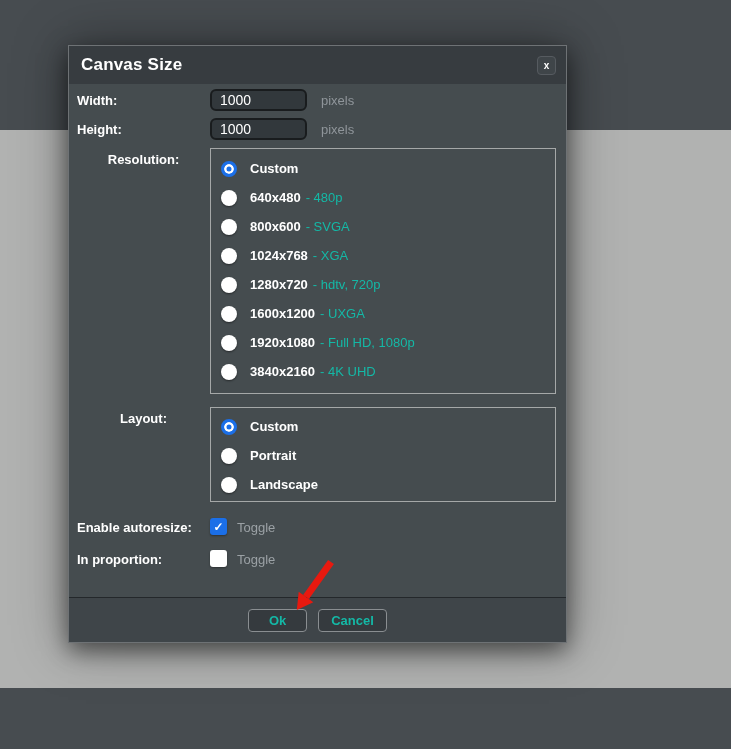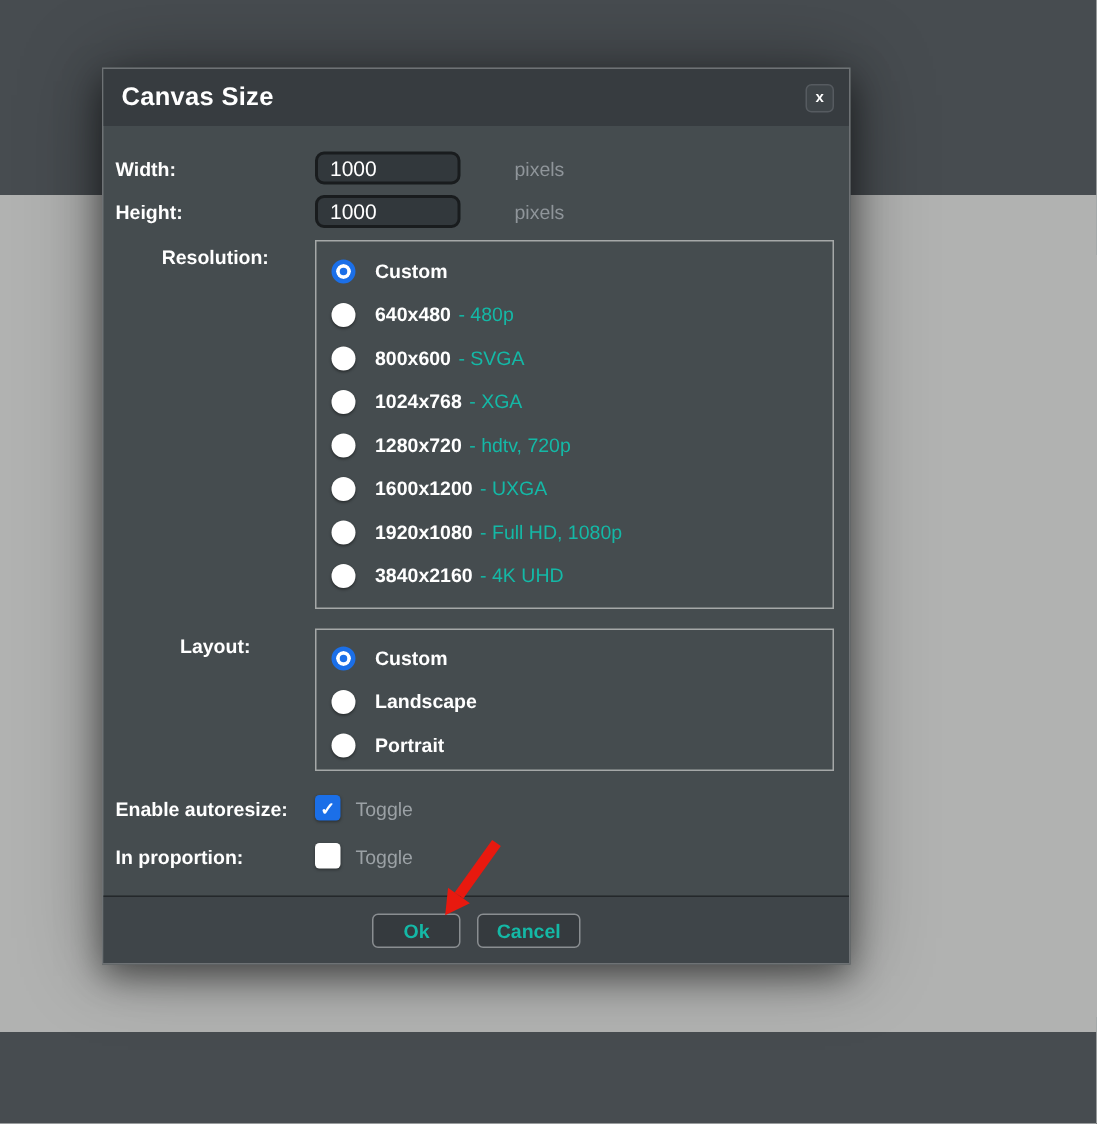--- a/index.html
+++ b/index.html
@@ -10,29 +10,29 @@
 
   .dialog{position:absolute;left:68px;top:45px;width:499px;height:598px;box-sizing:border-box;
           background:#454c4f;border:1px solid #6e7275;display:flex;flex-direction:column;
           box-shadow:0 8px 22px rgba(0,0,0,.5),0 0 50px rgba(0,0,0,.35);}
   .titlebar{flex:0 0 38px;background:#373c40;display:flex;align-items:center;padding:0 10px 0 12px;}
   .title{font-size:17px;font-weight:bold;color:#ffffff;letter-spacing:.2px;}
   .close{margin-left:auto;width:19px;height:19px;box-sizing:border-box;background:#3f4549;
          border:1px solid #565b60;border-radius:4px;color:#fff;font-size:10px;font-weight:bold;
          display:flex;align-items:center;justify-content:center;cursor:pointer;}
 
-  .body{flex:1 1 auto;padding:17px 10px 0 8px;}
+  .body{flex:1 1 auto;padding:5px 10px 0 8px;}
   .row{display:flex;}
   .row-label{flex:0 0 133px;width:133px;font-size:13px;font-weight:bold;color:#fff;}
   .field-row{align-items:center;height:22px;margin-bottom:7px;}
   .field-row + .field-row{margin-bottom:8px;}
   .text-input{width:97px;height:22px;box-sizing:border-box;background:#32383c;border:2px solid #191c1e;
          border-radius:6px;color:#fff;font-weight:normal;font-size:14px;padding:0 8px;outline:none;
          font-family:"Liberation Sans",sans-serif;}
-  .unit{color:#8f959a;font-size:13px;margin-left:36px;}
+  .unit{color:#8f959a;font-size:13px;margin-left:14px;}
 
   .group-row{margin-bottom:13px;}
   .group-row .row-label{padding-top:4px;text-align:center;}
   .group-box{width:347px;box-sizing:border-box;border:1px solid #a5a8a8;padding:12px 0 2px 10px;}
   .box-resolution{height:246px;}
   .box-layout{height:95px;padding-top:11px;margin-bottom:0;}
   .group-row.layout{margin-bottom:15px;}
   .option{display:flex;align-items:flex-start;height:29px;cursor:pointer;}
   .radio{flex:0 0 16px;width:16px;height:16px;border-radius:50%;background:#fff;margin-right:13px;
          box-shadow:0 1px 2px rgba(0,0,0,.45);}
@@ -132,25 +132,25 @@
 
       <div class="row group-row layout">
         <span class="row-label">Layout:</span>
         <div class="group-box box-layout">
           <div class="option">
             <span class="radio selected"></span>
             <span class="opt-name">Custom</span>
           </div>
           <div class="option">
             <span class="radio"></span>
-            <span class="opt-name">Landscape</span>
+            <span class="opt-name">Portrait</span>
           </div>
           <div class="option">
             <span class="radio"></span>
-            <span class="opt-name">Portrait</span>
+            <span class="opt-name">Landscape</span>
           </div>
         </div>
       </div>
 
       <div class="row toggle-row">
         <span class="row-label">Enable autoresize:</span>
         <span class="checkbox checked">✓</span>
         <span class="toggle-text">Toggle</span>
       </div>
 

